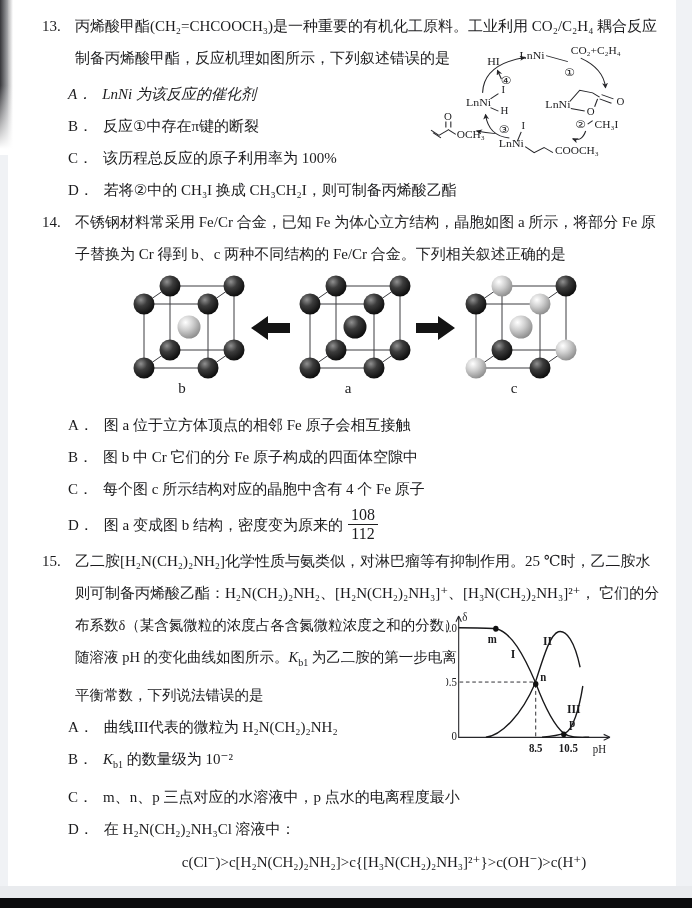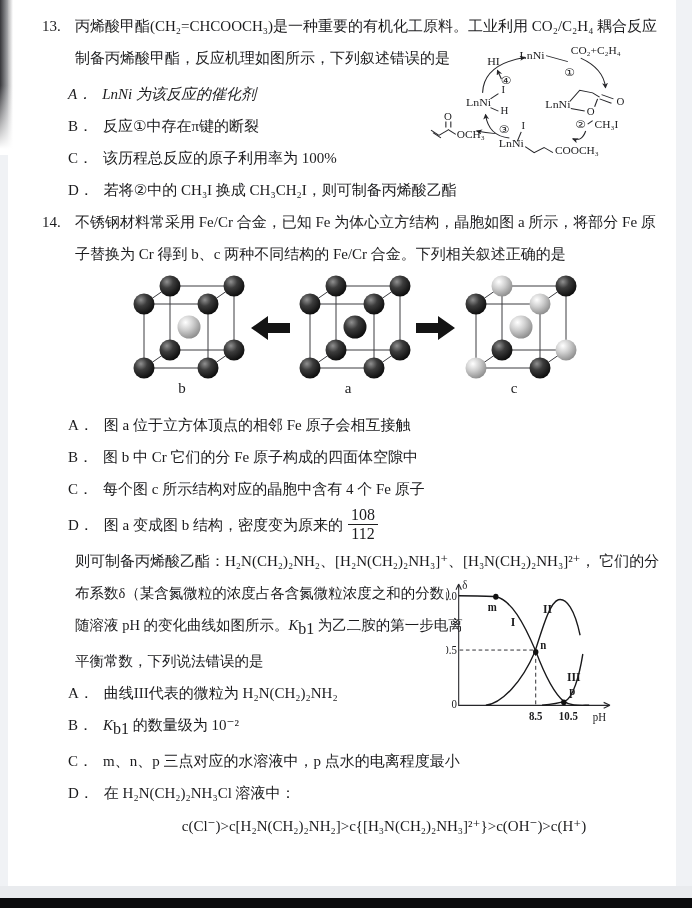--- a/index.html
+++ b/index.html
@@ -38,21 +38,21 @@
   .crystal-wrap{margin:4px 0 2px 78px;}
   .narrow{font-size:14.5px;}
   .cont-line{padding-left:58px;line-height:34px;white-space:nowrap;text-align:center;}
   svg text{fill:var(--text);font-family:"Liberation Serif","DejaVu Serif","DejaVu Sans",serif;}
   .ln{stroke:var(--diagram-stroke);stroke-width:1.1;fill:none;}
   .ar{marker-end:url(#ah);}
   .ln2{stroke:var(--diagram-stroke);stroke-width:1.2;fill:none;}
   .dash{stroke:var(--diagram-stroke);stroke-width:1;stroke-dasharray:4 3;fill:none;}
   .curve{stroke:#18181a;stroke-width:1.5;fill:none;}
   .cube-edge{stroke:#3c3c40;stroke-width:1;}
-  sub.ksub{font-size:16px;}
+  sub.ksub{font-size:10px;}
   i.kvar{font-style:italic;}
 </style>
 </head>
 <body>
 
 <div class="page">
   <div class="strip-left"></div>
   <div class="strip-right"></div>
   <div class="shadow-topleft"></div>
 
@@ -226,20 +226,23 @@
       <div class="option"><span class="opt-label">C．</span><span>每个图 c 所示结构对应的晶胞中含有 4 个 Fe 原子</span></div>
       <div class="option" style="line-height:40px;">
         <span class="opt-label">D．</span><span>图 a 变成图 b 结构，密度变为原来的</span><span class="frac">
             <span class="num">108</span>
             <span class="den">112</span>
           </span>
       </div>
     </section>
 
     <section>
+      <div class="q-line">
+        <span class="q-num">15.</span><span>乙二胺[H₂N(CH₂)₂NH₂]化学性质与氨类似，对淋巴瘤等有抑制作用。25 ℃时，乙二胺水</span>
+      </div>
       <div class="q-line indent">则可制备丙烯酸乙酯：H₂N(CH₂)₂NH₂、[H₂N(CH₂)₂NH₃]⁺、[H₃N(CH₂)₂NH₃]²⁺， 它们的分</div>
       <div class="q-body">
         <svg class="chart-fig" width="222" height="150" viewBox="0 0 245 152" preserveAspectRatio="none">
           <g>
             <path class="ln2" d="M14,6 L14,128 L180,128"></path>
             <path class="ln2" d="M14,5 L11,11 M14,5 L17,11"></path>
             <path class="ln2" d="M181,128 L174,125 M181,128 L174,131"></path>
           </g>
           <path class="dash" d="M15,72 L98,72"></path>
           <path class="dash" d="M99,74 L99,127"></path>

